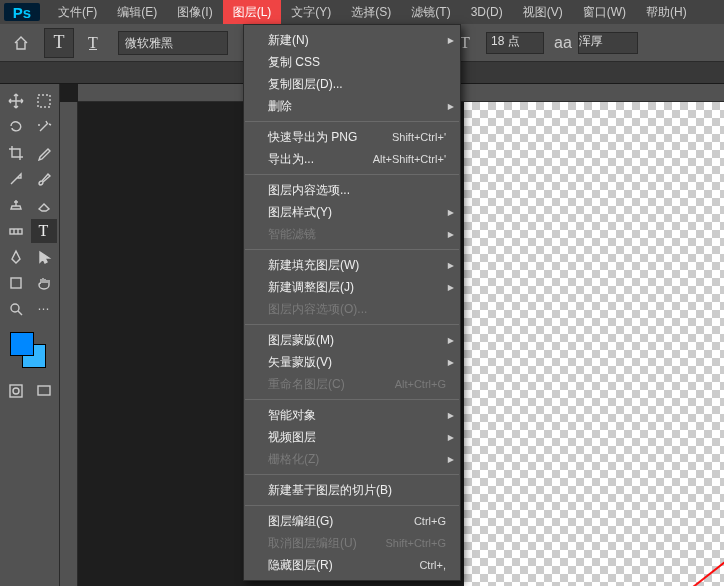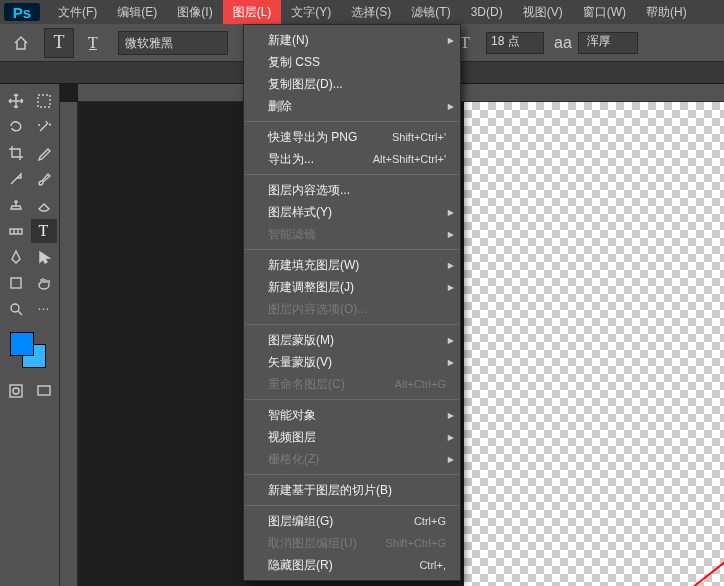--- a/index.html
+++ b/index.html
@@ -7,21 +7,21 @@
 .menubar { height:24px; background:#434343; display:flex; align-items:center; padding-left:4px; }
 .ps-icon { width:36px; height:18px; background:#001d34; color:#00c8ff; font-size:15px; font-weight:bold; display:flex; align-items:center; justify-content:center; margin-right:8px; border-radius:2px; }
 .menu-item { padding:0 10px; height:24px; line-height:24px; cursor:default; }
 .menu-item.active { background:#ef4444; color:#fff; }
 .optionsbar { height:38px; background:#525252; display:flex; align-items:center; padding:0 8px; border-bottom:1px solid #2a2a2a; }
 .home-icon { width:26px; height:26px; display:flex; align-items:center; justify-content:center; color:#ccc; margin-right:8px; }
 .tool-slot { width:30px; height:30px; display:flex; align-items:center; justify-content:center; margin:0 2px; }
 .tool-slot.dark { background:#3f3f3f; border:1px solid #2a2a2a; }
 .font-select { margin-left:8px; width:110px; height:24px; background:#3f3f3f; border:1px solid #2a2a2a; padding:0 6px; line-height:22px; font-size:12px; color:#ddd; }
 .num-field { width:58px; height:22px; background:#3f3f3f; border:1px solid #2a2a2a; color:#ddd; padding:0 4px; margin-left:4px; }
-.combo { width:60px; height:22px; background:#3f3f3f; border:1px solid #2a2a2a; color:#ddd; padding:0 8px; margin-left:6px; }
+.combo { width:60px; height:22px; background:#3f3f3f; border:1px solid #2a2a2a; color:#ddd; padding:0 0; margin-left:6px; }
 .tabbar { height:22px; background:#383838; border-bottom:1px solid #1a1a1a; }
 .content { display:flex; height:calc(586px - 24px - 38px - 22px); }
 .toolbox { width:60px; background:#525252; border-right:1px solid #2a2a2a; padding-top:4px; display:flex; flex-direction:column; align-items:center; }
 .tool-row { display:flex; }
 .tool-btn { width:26px; height:24px; display:flex; align-items:center; justify-content:center; margin:1px; color:#ccc; cursor:default; }
 .tool-btn.sel { background:#3a3a3a; }
 .swatches { margin-top:10px; position:relative; width:40px; height:40px; }
 .swatch-fg { position:absolute; width:24px; height:24px; background:#0088ff; border:1px solid #000; top:0; left:0; }
 .swatch-bg { position:absolute; width:24px; height:24px; background:#33b5ff; border:1px solid #000; top:12px; left:12px; }
 .canvas-area { flex:1; position:relative; background:#1e1e1e; overflow:hidden; }

